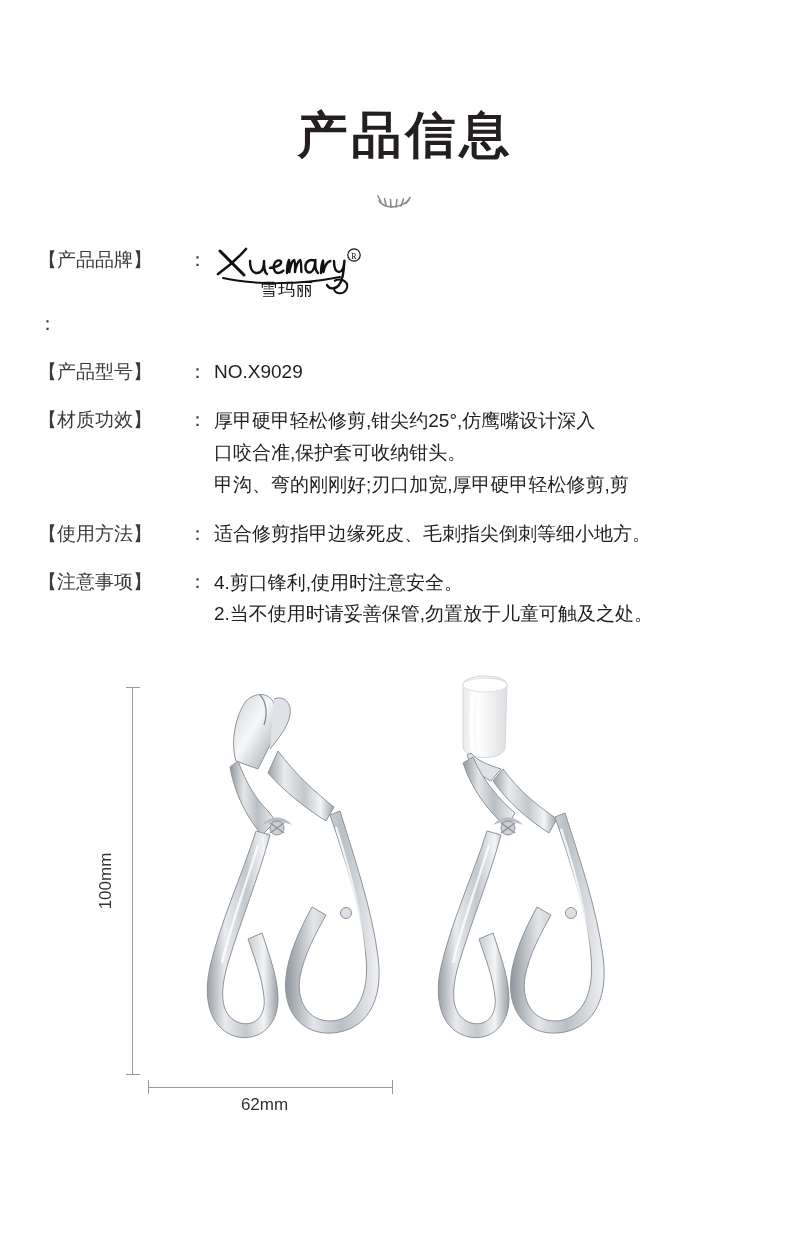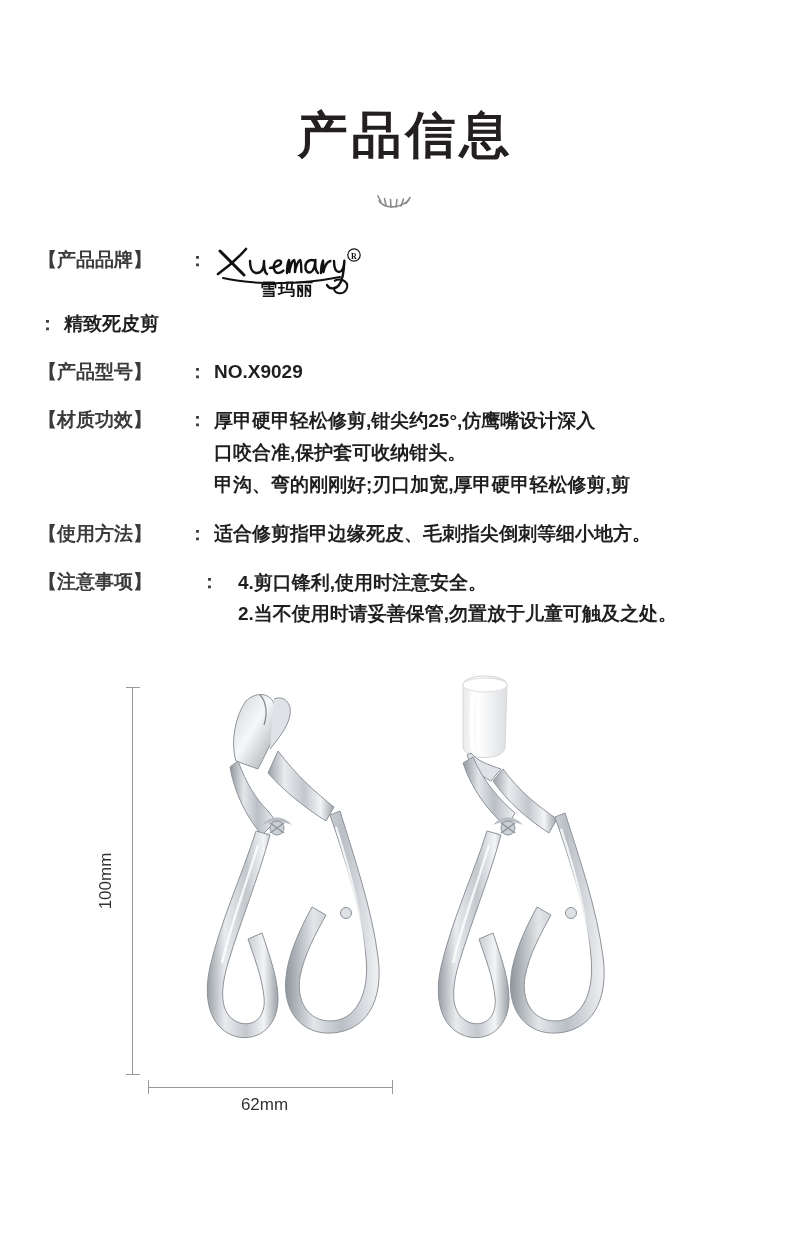--- a/index.html
+++ b/index.html
@@ -40,21 +40,20 @@
     height: 26px;
     display: flex;
     align-items: center;
     justify-content: center;
   }
 
   
   .specs {
     margin: 28px 3px 0 0;
     padding: 0 44px 0 38px;
-    font-weight: bold;
   }
   .spec-row {
     display: flex;
     align-items: flex-start;
     margin-bottom: 18px;
   }
   .spec-label {
     width: 150px;
     min-width: 150px;
     font-size: 19px;
@@ -75,21 +74,21 @@
     color: #1f1f1f;
     line-height: 30px;
     flex: 1;
   }
   .spec-value .line {
     display: block;
   }
   .row-brand { margin-bottom: 12px; }
   .row-material .spec-value { line-height: 32px; }
   .row-usage { margin-top: 4px; }
-  .row-notes { margin-top: 6px; gap: 12px; }
+  .row-notes { margin-top: 6px; }
   .row-notes .spec-value { line-height: 31px; }
 
   
   .brand-logo {
     position: relative;
     width: 180px;
     height: 56px;
     margin-top: -4px;
   }
   .brand-logo svg { display: block; }
@@ -239,23 +238,20 @@
             <text x="46" y="54" font-size="17" fill="#111" font-family="DejaVu Sans, sans-serif" letter-spacing="1">雪玛丽</text>
 
             <path d="M120 40 C129 36, 136 42, 132 49 C129 54, 121 53, 120 48" fill="none" stroke="#111" stroke-width="2"></path>
           </svg>
         </div>
       </div>
     </div>
 
     <div class="spec-row">
       <div class="spec-colon">：</div>
-      <div class="spec-value">
-        <span class="line">精致死皮剪</span>
-      </div>
     </div>
 
     <div class="spec-row">
       <div class="spec-label">【产品型号】</div>
       <div class="spec-colon">：</div>
       <div class="spec-value">
         <span class="line">NO.X9029</span>
       </div>
     </div>
 

